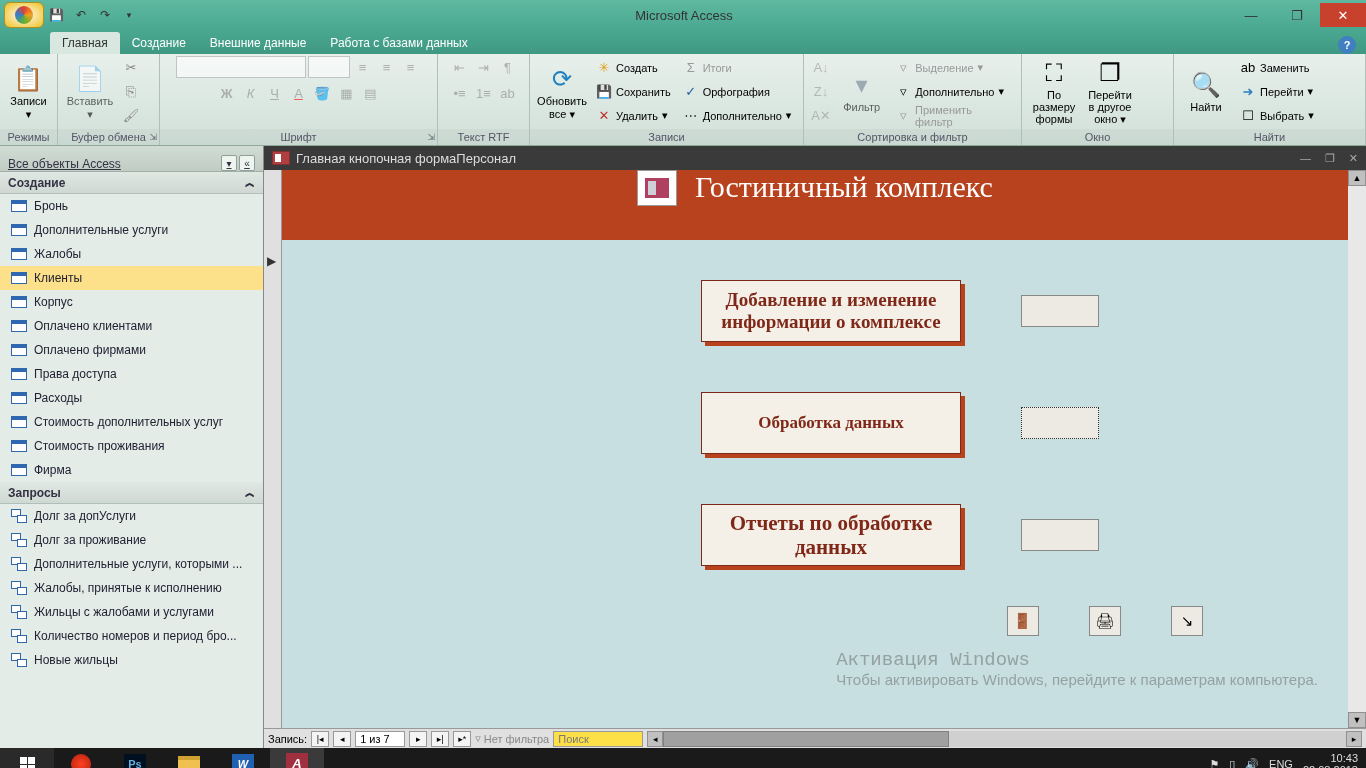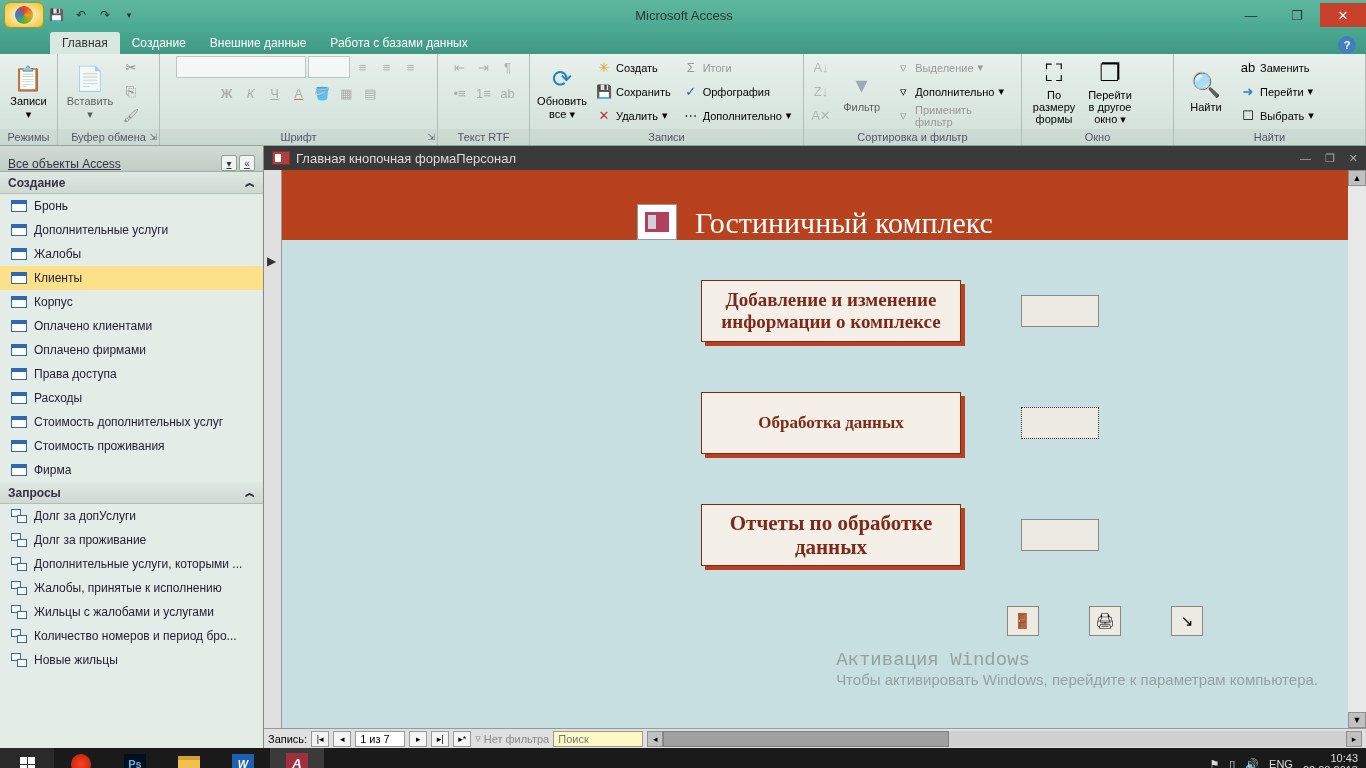--- a/index.html
+++ b/index.html
@@ -60,39 +60,39 @@
 
 .formarea { flex:1; display:flex; flex-direction:column; background:#888; }
 .form-titlebar { height:24px; background:#3a3a3a; color:#ddd; display:flex; align-items:center; padding:0 8px; font-size:13px; }
 .form-titlebar .ft-ic { width:18px; height:14px; background:#b04040; margin-right:6px; border:1px solid #803030; position:relative; }
 .form-titlebar .ft-ic::before { content:""; position:absolute; left:2px; top:2px; width:6px; height:8px; background:#fff; }
 .form-titlebar .wc { margin-left:auto; display:flex; gap:14px; color:#aaa; font-size:11px; }
 .form-body-wrap { flex:1; display:flex; background:#fff; position:relative; }
 .form-body-wrap .rec-selector { width:18px; background:#e0e0e0; border-right:1px solid #999; position:relative; }
 .rec-selector .marker { position:absolute; top:84px; left:3px; font-size:12px; color:#333; }
 .form-canvas { flex:1; background:#c7dfe0; overflow:auto; position:relative; }
-.form-header { height:70px; background:#b8421d; display:flex; align-items:flex-end; justify-content:center; gap:18px; }
+.form-header { height:70px; background:#b8421d; display:flex; align-items:flex-start; justify-content:center; gap:18px; }
 .form-header .fh-ic { width:40px; height:36px; background:#fff; border:1px solid #999; display:flex; align-items:center; justify-content:center; }
 .form-header .fh-ic .inner { width:24px; height:20px; background:#b04060; position:relative; }
 .form-header .fh-ic .inner::before { content:""; position:absolute; left:3px; top:3px; width:8px; height:14px; background:#d0d0d8; }
 .form-header .fh-title { font-family:Georgia,serif; font-size:30px; color:#fff; }
 .form-buttons { padding:40px 0; display:flex; flex-direction:column; align-items:center; gap:50px; }
 .form-btn-row { display:flex; align-items:center; gap:60px; margin-left:170px; }
 .form-big-btn { width:260px; min-height:62px; background:#f4f0e8; border:1px solid #802818; box-shadow:4px 4px 0 #b8421d; display:flex; align-items:center; justify-content:center; font-family:Georgia,serif; font-weight:bold; font-size:19px; color:#802818; text-align:center; padding:6px 10px; line-height:1.15; }
 .form-small-btn { width:78px; height:32px; background:#eceae2; border:1px solid #888; }
 .form-small-btn.focused { border:1px dotted #333; }
 .form-bottom-icons { display:flex; gap:50px; margin-left:580px; margin-top:-10px; }
 .bottom-ic { width:32px; height:30px; background:#eceae2; border:1px solid #888; display:flex; align-items:center; justify-content:center; font-size:15px; }
 
 
 .recnav { height:20px; background:#e0e0e0; border-top:1px solid #999; display:flex; align-items:center; font-size:11px; padding:0 4px; gap:4px; }
 .recnav .navbtn { width:18px; height:16px; border:1px solid #999; background:#f4f4f4; display:flex; align-items:center; justify-content:center; font-size:9px; }
 .recnav .recbox { width:50px; height:16px; border:1px solid #999; background:#fff; padding:0 4px; display:flex; align-items:center; }
 .recnav .filter-ind { display:flex; align-items:center; gap:3px; color:#888; }
-.recnav .search-box { width:90px; height:16px; border:1px solid #999; background:#fef9c3; padding:0 4px; display:flex; align-items:center; color:#777; }
+.recnav .search-box { width:90px; height:16px; border:1px solid #999; background:#fde047; padding:0 4px; display:flex; align-items:center; color:#777; }
 .recnav .hscroll { flex:1; height:16px; background:#d0d0d0; display:flex; }
 .recnav .hscroll .thumb { width:40%; height:100%; background:#a0a0a0; border:1px solid #808080; }
 .recnav .hscroll .arrow { width:16px; height:100%; background:#c0c0c0; border:1px solid #909090; display:flex; align-items:center; justify-content:center; font-size:9px; }
 .form-vscroll { width:18px; background:#d8d8d8; display:flex; flex-direction:column; }
 .form-vscroll .arrow { height:16px; background:#c0c0c0; border:1px solid #909090; display:flex; align-items:center; justify-content:center; font-size:9px; }
 .form-vscroll .track { flex:1; background:#e8e8e8; }
 
 
 .watermark { position:absolute; right:30px; bottom:40px; color:rgba(100,100,100,0.5); font-size:15px; text-align:left; pointer-events:none; }
 .watermark .wt1 { font-size:19px;font-family:Liberation Mono, monospace; }

